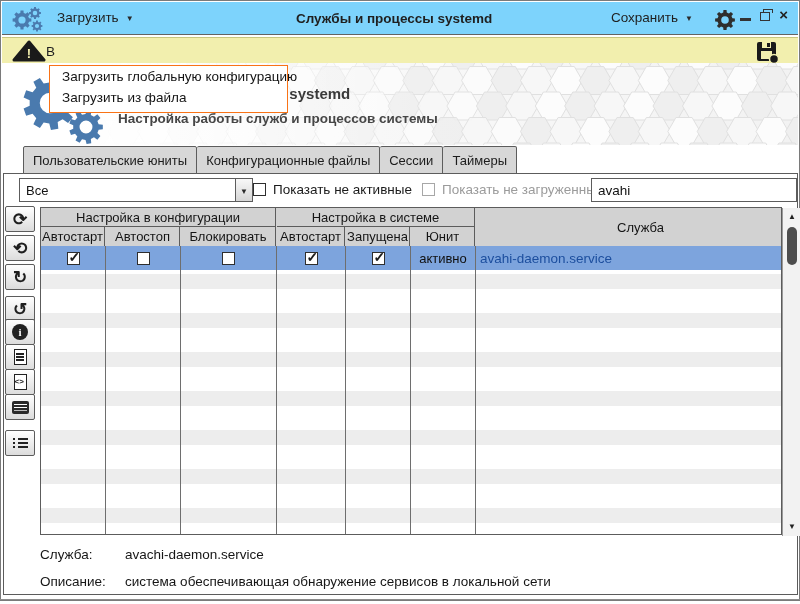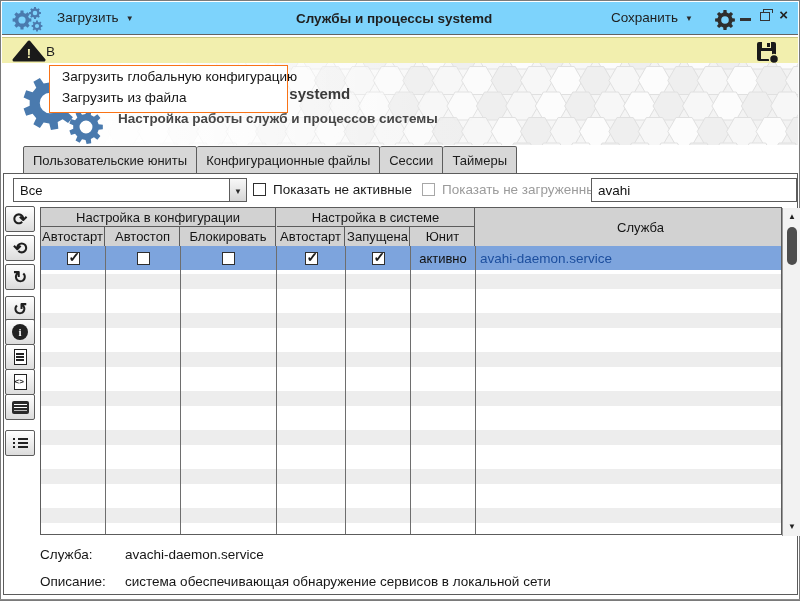--- a/index.html
+++ b/index.html
@@ -40,21 +40,21 @@
   
   #tabs { position:absolute; left:22px; top:145px; height:28px; display:flex; z-index:5; }
   .tab { height:28px; padding:0 9px; display:flex; align-items:center; font-size:13px; color:#1c1c1c; background:#d7d7d7; border:1px solid #5c5c5c; border-left:none; border-radius:2px 2px 0 0; white-space:nowrap; }
   .tab:first-child { border-left:1px solid #5c5c5c; }
   .tab.active { background:#ffffff; border-bottom:1px solid #ffffff; height:29px; }
 
   
   #content-frame { position:absolute; left:2px; top:172px; width:795px; height:422px; border:1px solid #5c5c5c; background:#fff; }
 
   
-  #unit-filter-combo { position:absolute; left:9px; top:4px; width:234px; height:24px; border:1px solid #5c5c5c; background:#fff; display:flex; }
+  #unit-filter-combo { position:absolute; left:15px; top:4px; width:234px; height:24px; border:1px solid #5c5c5c; background:#fff; display:flex; }
   #unit-filter-value { flex:1; font-size:13px; color:#141414; padding:4px 0 0 6px; }
   #combo-arrow-button { width:17px; border-left:1px solid #5c5c5c; background:linear-gradient(#f8f8f8,#d6d6d6); display:flex; align-items:center; justify-content:center; }
   .cb { width:13px; height:13px; border:1px solid #2e2e2e; background:#fff; position:relative; flex:none; }
   .cb.checked::after { content:"✓"; position:absolute; left:1px; top:-4px; font-size:14px; font-weight:bold; color:#1a1a1a; }
   .cb.disabled { border-color:#a7a7a7; }
   #chk-inactive { position:absolute; left:249px; top:8px; display:flex; gap:7px; align-items:center; }
   #chk-unloaded { position:absolute; left:418px; top:8px; display:flex; gap:7px; align-items:center; }
   .chk-label { font-size:13.5px; color:#1b1b1b; white-space:nowrap; }
   .chk-label.disabled { color:#9b9b9b; }
   #search-input { position:absolute; left:587px; top:4px; width:206px; height:24px; border:1px solid #5c5c5c; font-size:13.5px; color:#111; padding-left:6px; font-family:"Liberation Sans",sans-serif; background:#fff; }

